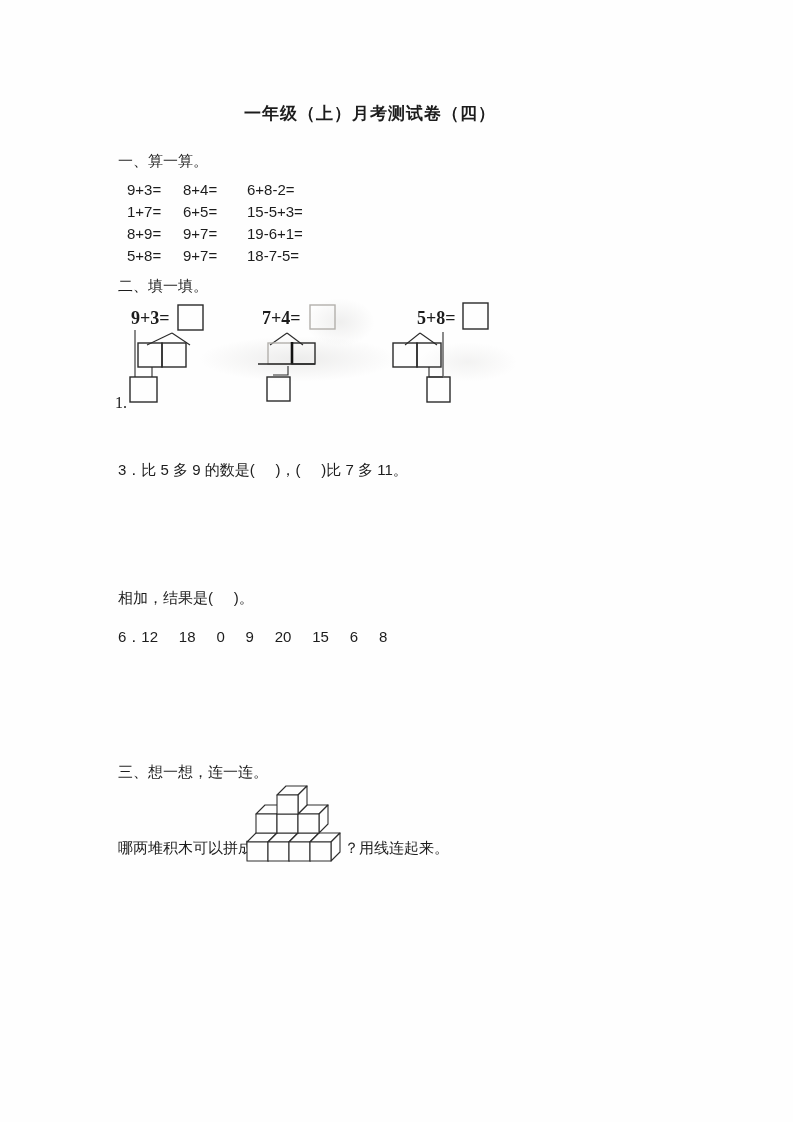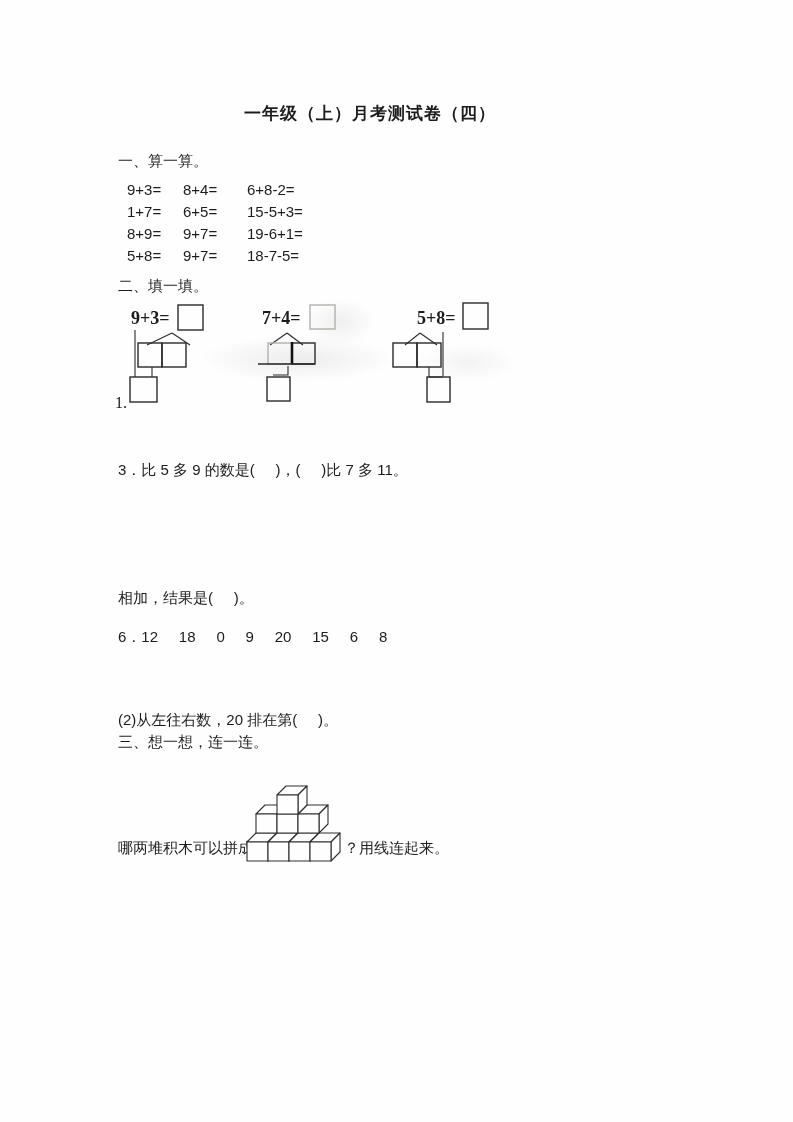--- a/index.html
+++ b/index.html
@@ -121,23 +121,22 @@
     <line class="stroke-thin" x1="55" y1="36" x2="55" y2="80"></line>
     <polyline class="stroke-thin" points="41,71 41,81 55,81"></polyline>
     <rect class="stroke" x="39" y="81" width="23" height="25"></rect>
   </svg>
 
   <div class="item1no">1.</div>
 
   <div class="line" style="left:118px;top:460px">3．比 5 多 9 的数是(     )，(     )比 7 多 11。</div>
   <div class="line" style="left:118px;top:588px">相加，结果是(     )。</div>
   <div class="line" style="left:118px;top:627px">6．12     18     0     9     20     15     6     8</div>
-  <div class="line" style="left:118px;top:710px">(2)从左往右数，20 排在第(     )。</div>
 
-  <div class="line heading" style="left:118px;top:732px">三、想一想，连一连。</div>
+  <div class="line heading" style="left:118px;top:762px">三、想一想，连一连。</div>
 
   <div class="line" style="left:118px;top:838px">哪两堆积木可以拼成</div>
 
   <svg style="left:246px;top:779px" width="96" height="84" viewBox="0 0 96 84">
 
     <g>
       <polygon class="cube-face" points="1,63 10,54 31,54 22,63"></polygon>
       <polygon class="cube-face" points="22,63 31,54 31,73 22,82"></polygon>
       <rect class="cube-face" x="1" y="63" width="21" height="19"></rect>
       <polygon class="cube-face" points="22,63 31,54 52,54 43,63"></polygon>

